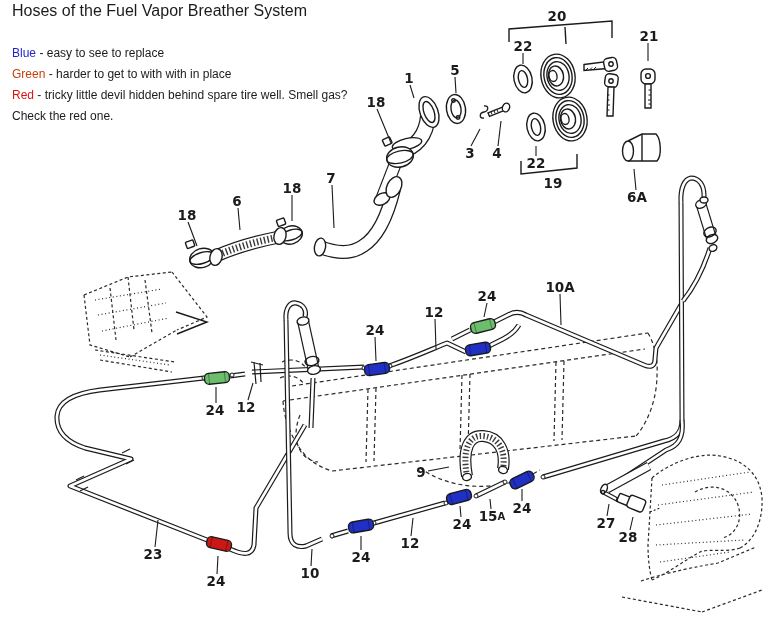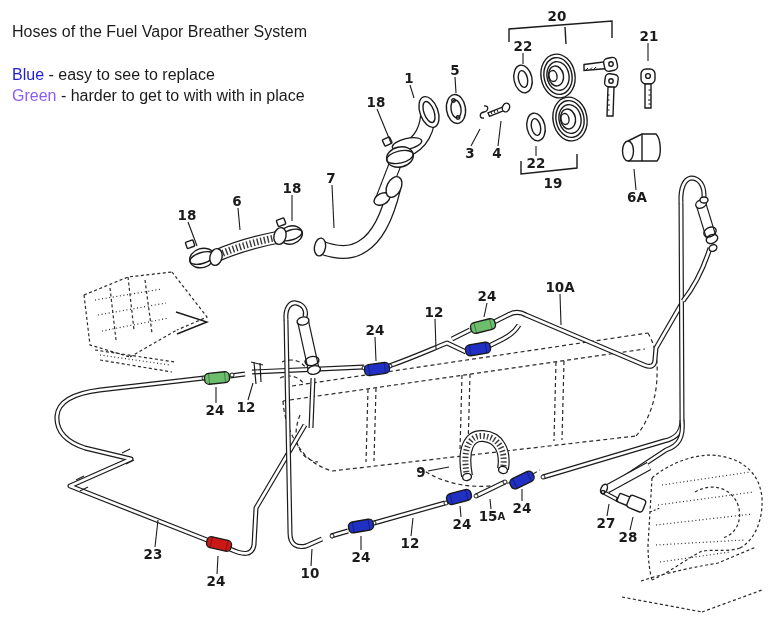--- a/index.html
+++ b/index.html
@@ -1,20 +1,20 @@
 <!DOCTYPE html>
 <html><head>
 <meta charset="utf-8">
 <style>
   html,body{margin:0;padding:0;background:#fff;}
   #stage{position:relative;width:776px;height:627px;background:#ffffff;overflow:hidden;
          font-family:"Liberation Sans", sans-serif;}
-  #textblock{position:absolute;left:12px;top:22px;width:356px;color:#1b1b1b;}
+  #textblock{position:absolute;left:12px;top:1px;width:356px;color:#1b1b1b;}
   #title{font-size:16px;line-height:20px;margin:0 0 22px 0;font-weight:400;}
-  .legend-line{font-size:16px;line-height:21px;}
+  .legend-line{font-size:12px;line-height:21px;}
   .term{font-weight:400;}
   #art{position:absolute;left:0;top:0;}
   svg text{font-family:"DejaVu Sans", sans-serif;}
 </style>
 </head>
 <body>
 
 <div id="stage">
 
   <svg id="art" width="776" height="627" viewBox="0 0 776 627">
@@ -415,15 +415,16 @@
         <line x1="607" y1="516" x2="609" y2="504" stroke="#1b1b1b" stroke-width="1.1"></line>
         <text x="606" y="523" fill="#1b1b1b" text-anchor="middle" dominant-baseline="central" font-size="13.5" font-weight="bold">27</text>
         <line x1="630" y1="530" x2="633" y2="517" stroke="#1b1b1b" stroke-width="1.1"></line>
         <text x="628" y="537" fill="#1b1b1b" text-anchor="middle" dominant-baseline="central" font-size="13.5" font-weight="bold">28</text>
       </g>
   </svg>
 
   <div id="textblock">
     <p id="title">Hoses of the Fuel Vapor Breather System</p>
     <div class="legend-line"><span class="term" style="color: rgb(35, 35, 206);">Blue</span> <span>- easy to see to replace</span></div>
-    <div class="legend-line"><span class="term" style="color: #8b5cf6;">Green</span> <span>- harder to get to with with in place</span></div>
+    <div class="legend-line"><span class="term" style="color: #c2410c;">Green</span> <span>- harder to get to with with in place</span></div>
+    <div class="legend-line"><span class="term" style="color: rgb(221, 19, 19);">Red</span> <span>- tricky little devil hidden behind spare tire well. Smell gas? Check the red one.</span></div>
   </div>
 </div>
 
 </body></html>

